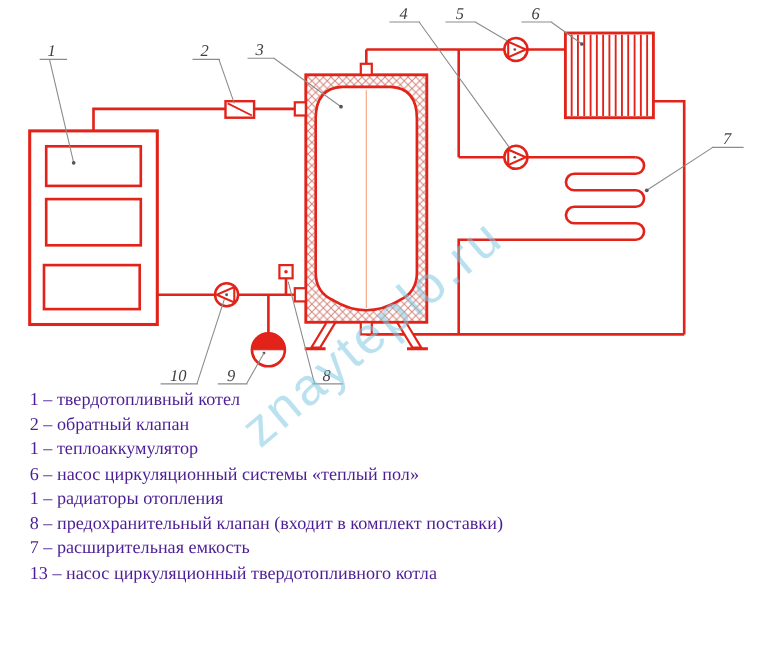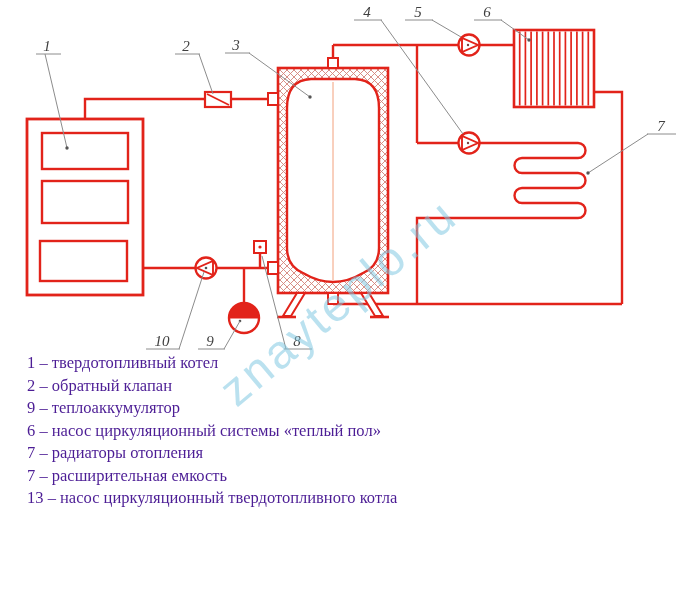--- a/index.html
+++ b/index.html
@@ -170,20 +170,21 @@
     <text class="callout-num" x="210" y="346">9</text>
     <text class="callout-num" x="162" y="346">10</text>
   </g>
 </svg>
 
 <div class="watermark">znayteplo.ru</div>
 
 <div class="legend">
   <div class="row">1 – твердотопливный котел</div>
   <div class="row">2 – обратный клапан</div>
-  <div class="row">9 – теплоаккумулятор</div>
+  <div class="row">1 – теплоаккумулятор</div>
   <div class="row">6 – насос циркуляционный системы «теплый пол»</div>
-  <div class="row">7 – радиаторы отопления</div>
+  <div class="row">1 – радиаторы отопления</div>
+  <div class="row">8 – предохранительный клапан (входит в комплект поставки)</div>
   <div class="row">7 – расширительная емкость</div>
   <div class="row">13 – насос циркуляционный твердотопливного котла</div>
 </div>
 
 </div>
 
 </body></html>

